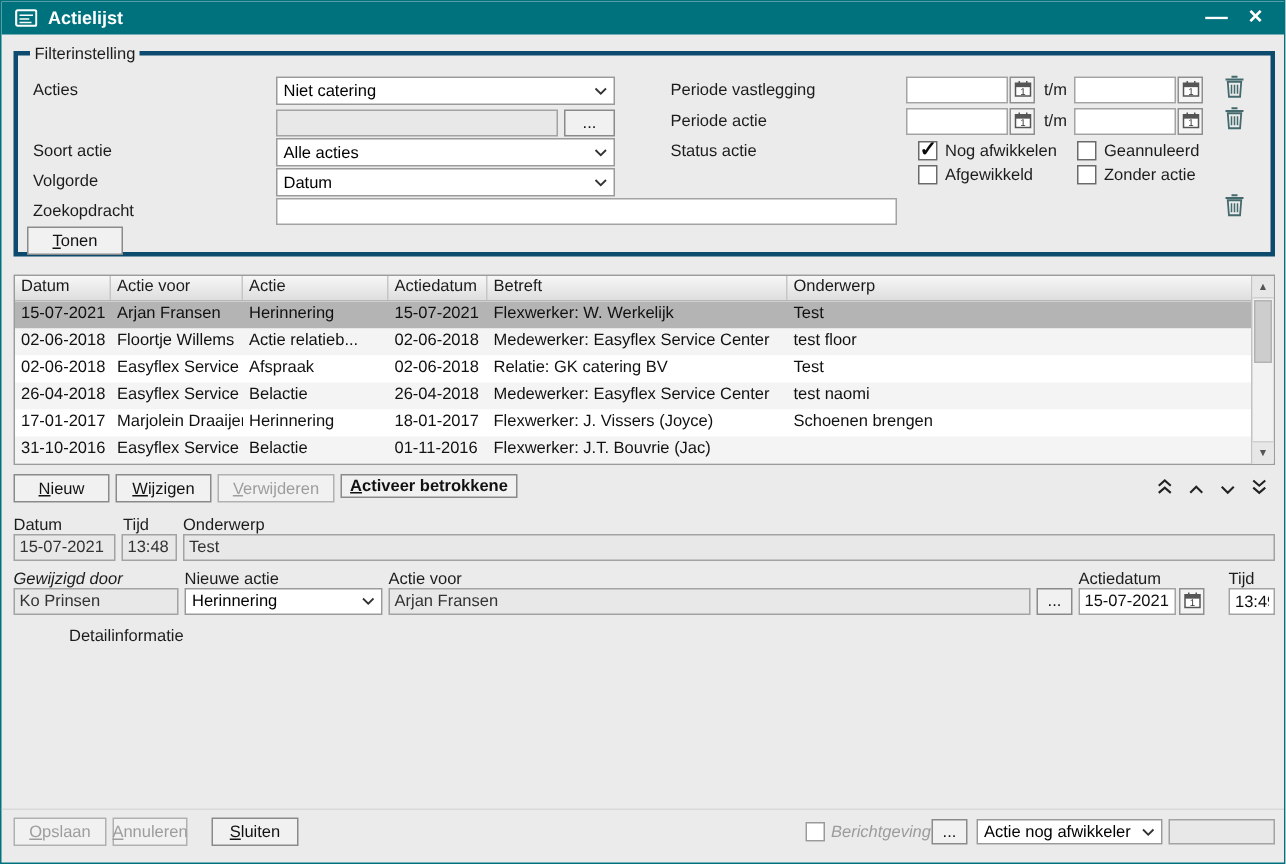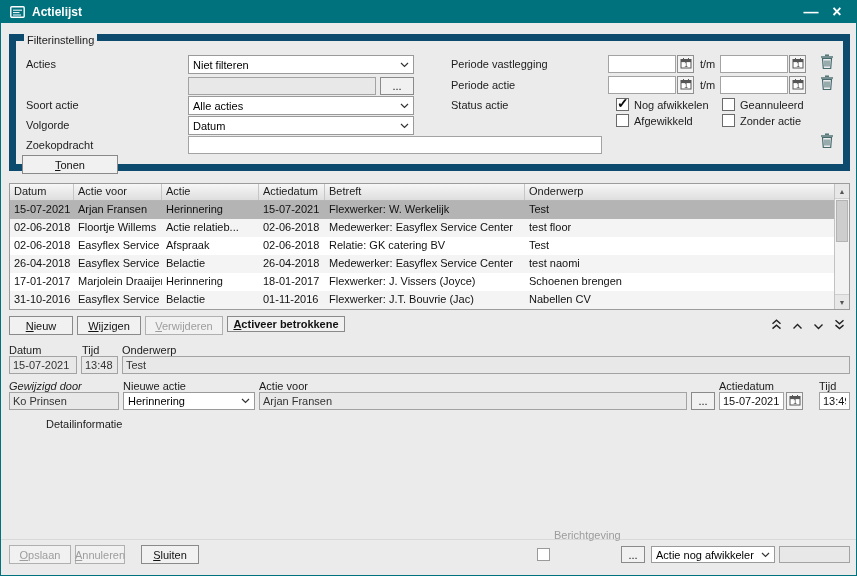--- a/index.html
+++ b/index.html
@@ -33,21 +33,21 @@
          font:11px "Liberation Sans",sans-serif; display:flex; align-items:center;
          justify-content:center; cursor:default; }
   .ak { display:inline-block; }
   .ak::first-letter { text-decoration:underline; }
   .btn.disabled { color:#9d9d9d; border-color:#b0b0b0; }
 
   .iconbtn { position:absolute; display:flex; align-items:center; justify-content:center;
              cursor:default; background:transparent; border:none; }
   .calbtn { border:1px solid #8f8f8f; background:#f4f4f4; }
 
-  .groupbox { position:absolute; border:7px solid #0c4a6e; }
+  .groupbox { position:absolute; border:3px solid #0c4a6e; }
   .legend { position:absolute; top:-7px; left:8px; background:#ebebeb; padding:0 3px; color:#1c1c1c; }
 
   .cbbox { position:absolute; width:13px; height:13px; background:#fff; border:1px solid #6a6a6a; }
   .cbbox.checked::after { content:"✓"; position:absolute; left:0; top:-4px;
                           font-size:14px; font-weight:bold; color:#0a0a0a; }
 
   .tbl { position:absolute; left:8px; top:182px; width:841px; height:127px;
          border:1px solid #9c9c9c; background:#fff; }
   .thead { display:grid; grid-template-columns:64px 88px 97px 66px 200px 1fr; height:17px;
            background:linear-gradient(#f7f7f7,#dedede); border-bottom:1px solid #b6b6b6;
@@ -94,21 +94,21 @@
     <span class="tb-sp"></span>
     <span class="tb-btn min">—</span>
     <span class="tb-btn close">×</span>
   </div>
 
   <div class="groupbox" style="left:8px;top:33px;width:841px;height:137px;">
     <span class="legend">Filterinstelling</span>
 
     <span class="lbl" style="left:10px;top:17px;">Acties</span>
     <div class="dd" style="left:172px;top:14px;width:226px;">
-      <span>Niet filteren</span>
+      <span>Niet catering</span>
       <span class="chev">
           <svg width="9" height="6" viewBox="0 0 9 6">
             <polyline points="1,1 4.5,4.5 8,1" fill="none" stroke="#333" stroke-width="1.2"></polyline>
           </svg>
         </span>
     </div>
 
     <div class="fld ro" style="left:172px;top:36px;width:188px;">
       <span></span>
     </div>
@@ -132,21 +132,21 @@
       <span class="chev">
           <svg width="9" height="6" viewBox="0 0 9 6">
             <polyline points="1,1 4.5,4.5 8,1" fill="none" stroke="#333" stroke-width="1.2"></polyline>
           </svg>
         </span>
     </div>
 
     <span class="lbl" style="left:10px;top:98px;">Zoekopdracht</span>
     <input class="fld" style="left: 172px; top: 95px; width: 414px;" value="">
 
-    <button class="btn" style="left:6px;top:114px;width:96px;height:19px;">
+    <button class="btn" style="left:6px;top:114px;width:64px;height:19px;">
       <span class="ak">Tonen</span>
     </button>
 
     <span class="lbl" style="left:435px;top:17px;">Periode vastlegging</span>
     <input class="fld" style="left: 592px; top: 14px; width: 68px;" value="">
     <button class="iconbtn calbtn" style="left:661px;top:14px;width:17px;height:18px;">
       <span><svg width="12" height="12" viewBox="0 0 12 12">
             <rect x="1" y="2.5" width="10" height="8.5" fill="#fff" stroke="#555"></rect>
             <rect x="1" y="2.5" width="10" height="2.6" fill="#555"></rect>
             <line x1="3.5" y1="1" x2="3.5" y2="3" stroke="#555"></line>
@@ -286,21 +286,20 @@
           <div class="td">Flexwerker: J. Vissers (Joyce)</div>
           <div class="td">Schoenen brengen</div>
         </div>
 
         <div class="trow">
           <div class="td">31-10-2016</div>
           <div class="td">Easyflex Service ...</div>
           <div class="td">Belactie</div>
           <div class="td">01-11-2016</div>
           <div class="td">Flexwerker: J.T. Bouvrie (Jac)</div>
-          <div class="td">Nabellen CV</div>
         </div>
 
     </div>
     <div class="vscroll">
       <div class="varrow up">▲</div>
       <div class="vthumb"></div>
       <div class="varrow down">▼</div>
     </div>
   </div>
 
@@ -396,21 +395,21 @@
     <span class="ak">Opslaan</span>
   </button>
   <button class="btn disabled" style="left:74px;top:544px;width:50px;height:19px;">
     <span class="ak">Annuleren</span>
   </button>
   <button class="btn" style="left:140px;top:544px;width:58px;height:19px;">
     <span class="ak">Sluiten</span>
   </button>
 
   <span class="cbbox" style="left:536px;top:547px;border-color:#9a9a9a;"></span>
-  <span class="lbl dis" style="left:553px;top:528px;">Berichtgeving</span>
+  <span class="lbl dis" style="left:553px;top:548px;font-style:italic;">Berichtgeving</span>
   <button class="btn" style="left:620px;top:545px;width:24px;height:17px;">
     <span>...</span>
   </button>
   <div class="dd" style="left:650px;top:545px;width:124px;height:17px;">
     <span>Actie nog afwikkeler</span>
     <span class="chev">
         <svg width="9" height="6" viewBox="0 0 9 6">
           <polyline points="1,1 4.5,4.5 8,1" fill="none" stroke="#333" stroke-width="1.2"></polyline>
         </svg>
       </span>

